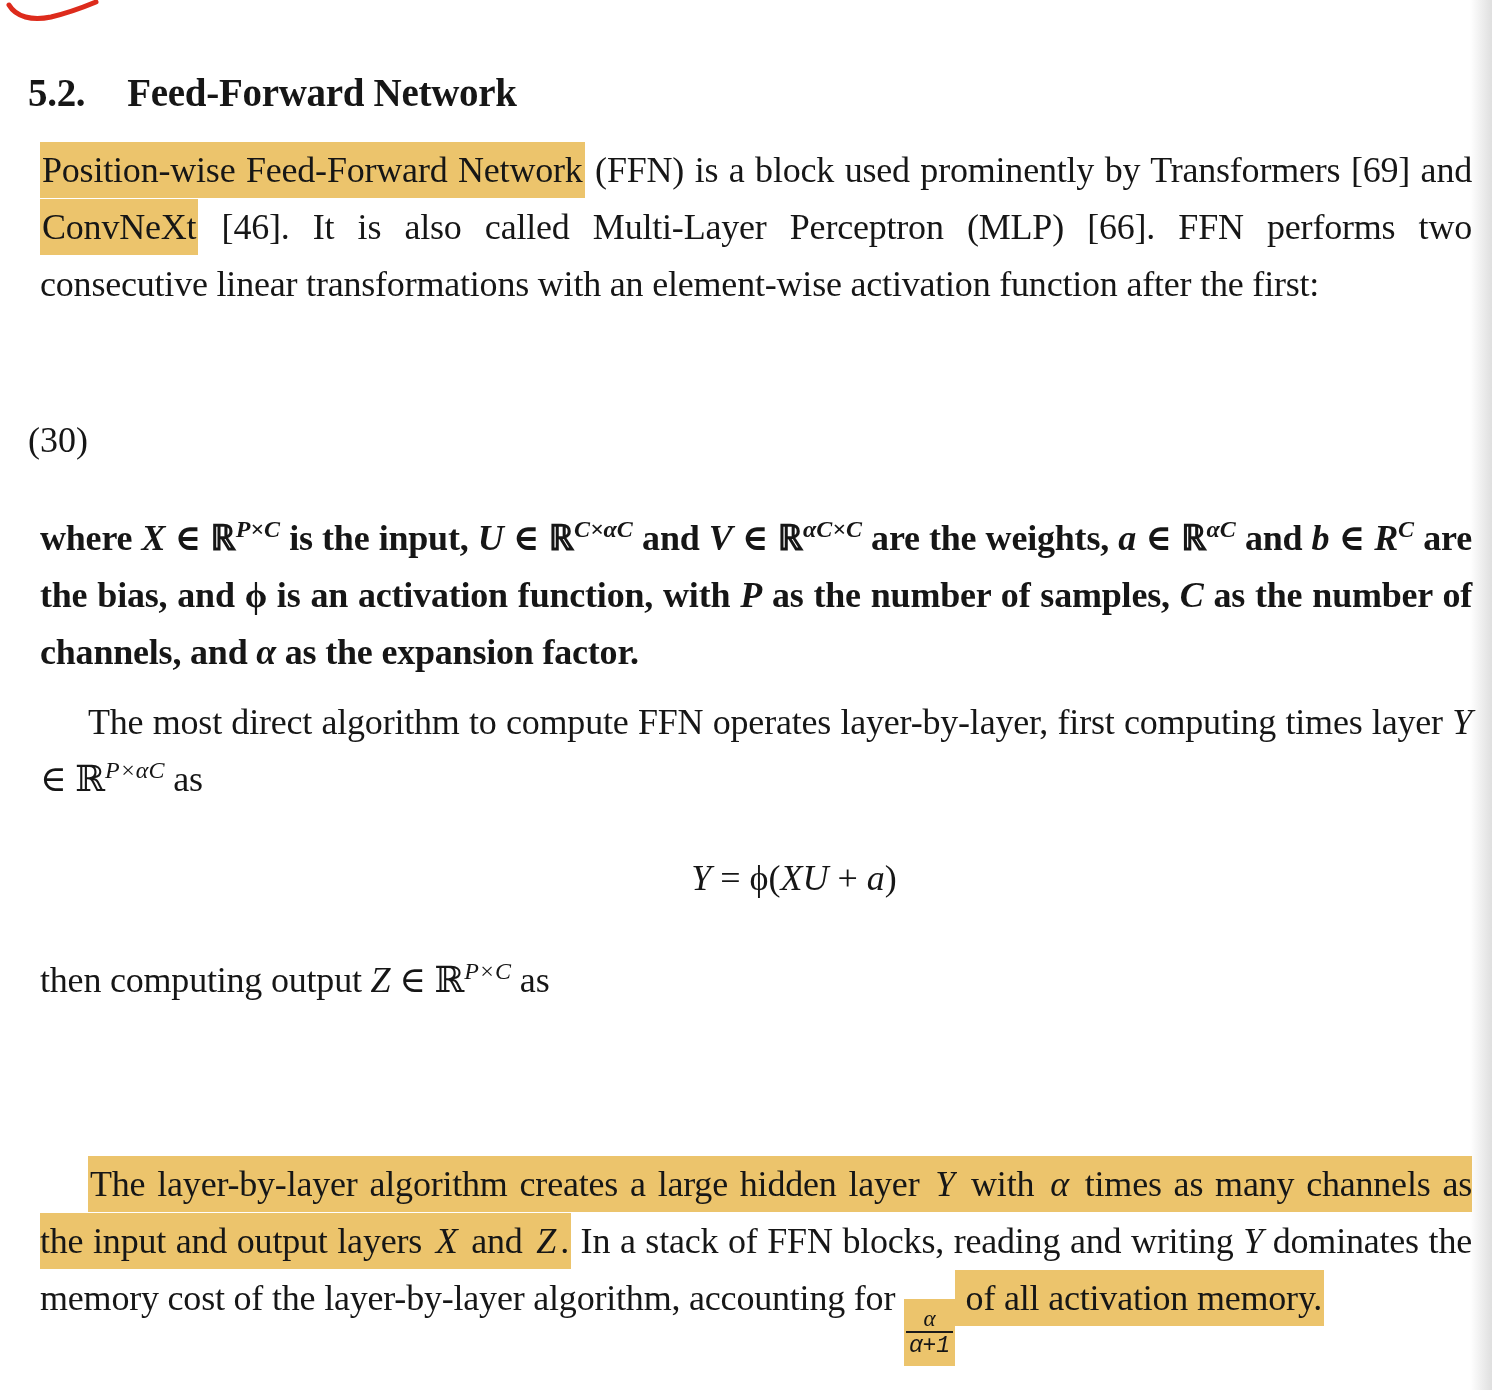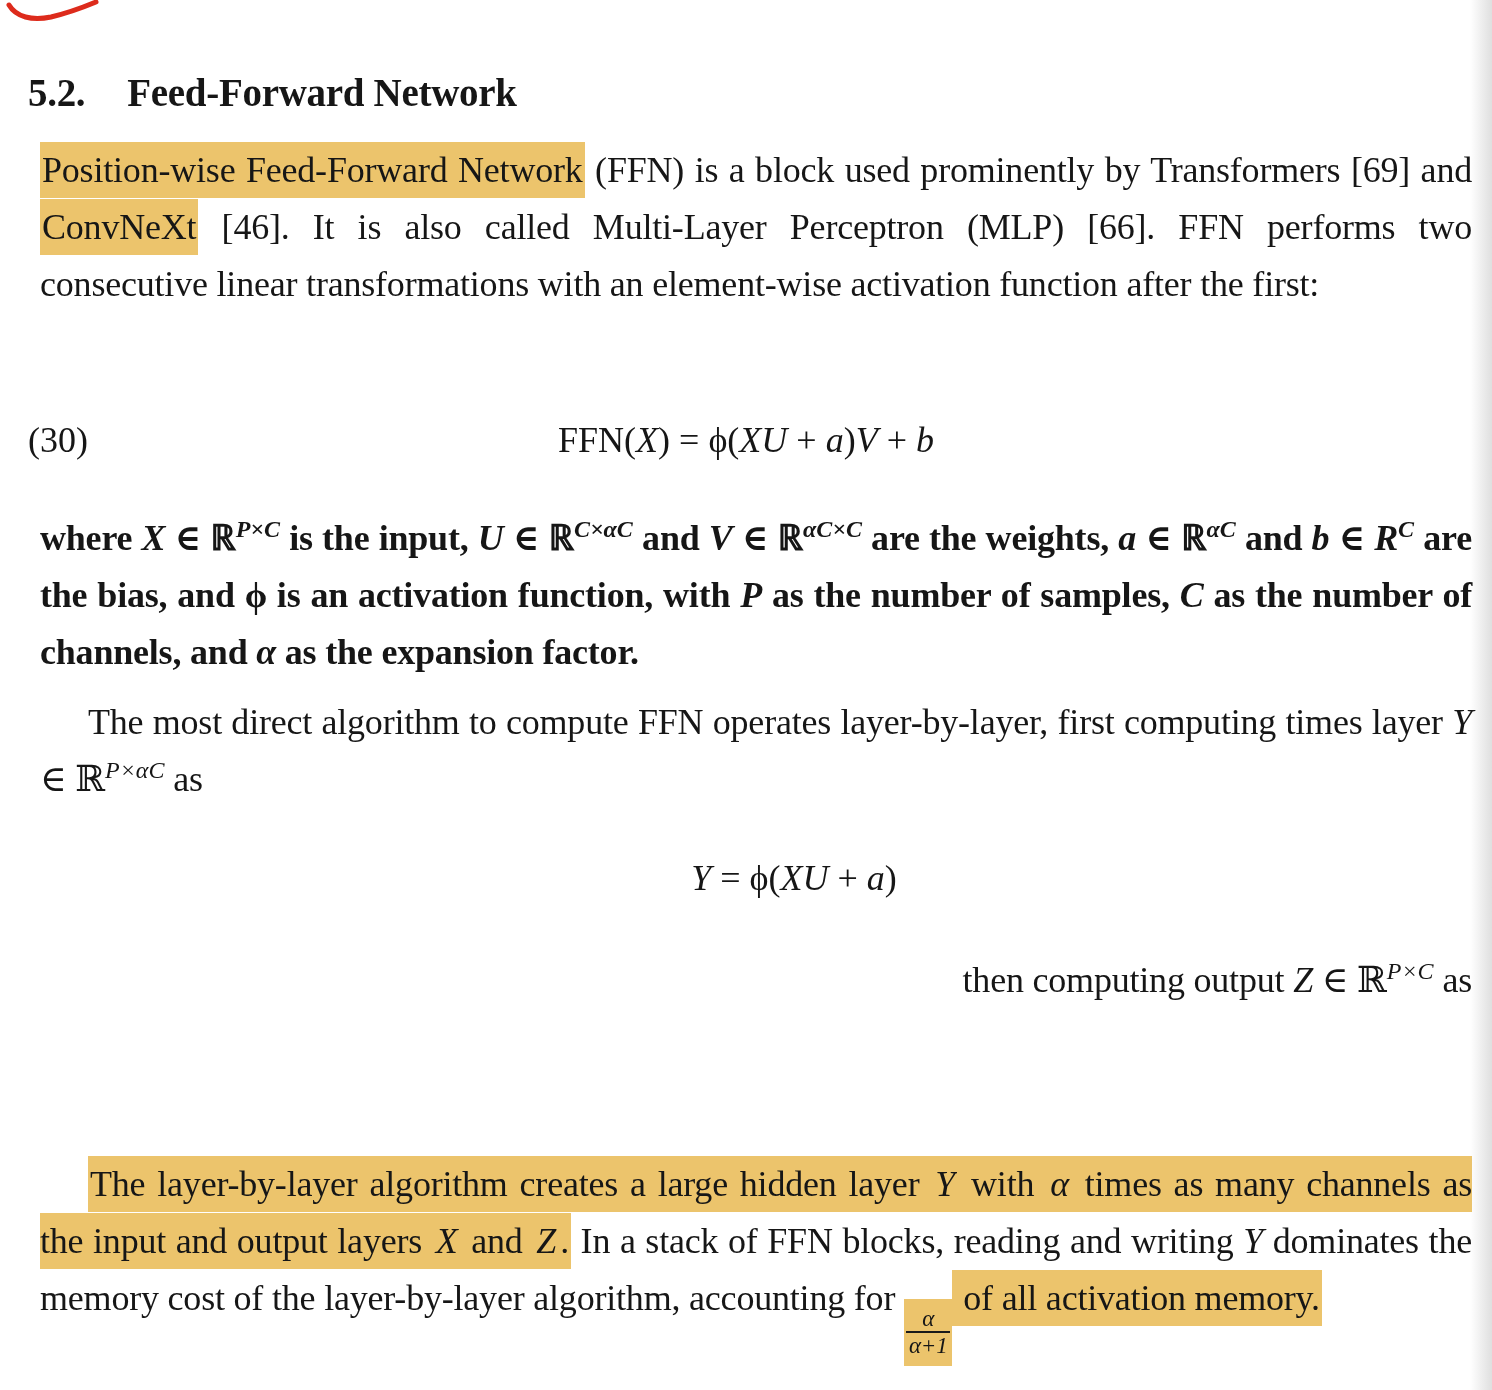--- a/index.html
+++ b/index.html
@@ -9,40 +9,40 @@
 
   .heading{position:absolute;top:70px;left:28px;margin:0;font-size:39px;font-weight:700;
            letter-spacing:-0.3px;white-space:nowrap;}
   .heading .hnum{margin-right:42px;}
 
   .para{position:absolute;left:28px;width:1432px;margin:0;font-size:36px;line-height:57px;
         text-align:justify;letter-spacing:-0.2px;padding-left:12px;}
   .p-intro{top:142px;}
   .p-where{top:510px;font-weight:bold;}
   .p-direct{top:694px;}
-  .p-then{top:952px;text-align:right;}
+  .p-then{top:952px;text-align:left;}
   .p-final{top:1156px;}
   .indent{text-indent:48px;}
 
   .hl{background:#ecc46c;padding:8px 2px;}
   .i{font-style:italic;}
   .bb{font-style:normal;}
   .phi{font-style:normal;}
   .sup{font-size:24px;font-style:italic;vertical-align:13px;line-height:0;letter-spacing:0;}
 
   .eqrow{position:absolute;left:0;width:1492px;text-align:center;font-size:36px;line-height:57px;}
   .eq-30{top:412px;}
   .eq-y{top:850px;margin-left:48px;}
   .eq-z{top:1048px;}
   .eqnum{position:absolute;left:28px;top:0;font-style:normal;}
 
   .frac{display:inline-flex;flex-direction:column;align-items:center;vertical-align:-16px;
         line-height:1.05;font-size:23px;font-style:italic;text-indent:0;}
   .frac .fnum{display:block;padding:0 3px;}
-  .frac .fden{display:block;border-top:2.5px solid #1a1a1a;padding:1px 3px 0 3px;}
+  .frac .fden{display:block;border-top:2.5px solid #1a1a1a;padding:1px 3px 0 3px;font-family:Liberation Mono, monospace;}
 
   .edge-shade{position:absolute;top:0;right:0;width:22px;height:1390px;
               background:linear-gradient(to right,rgba(140,140,140,0) 0%,rgba(140,140,140,0.28) 100%);}
   .annotation{position:absolute;top:0;left:4px;}
 </style>
 </head>
 <body>
 
 <div class="page">
 
@@ -51,21 +51,20 @@
   </svg>
 
   <h2 class="heading">
     <span class="hnum">5.2.</span><span class="htitle">Feed-Forward Network</span>
   </h2>
 
   <p class="para p-intro"><span class="hl">Position-wise Feed-Forward Network</span><span> (FFN) is a block used prominently by Transform­ers [69] and </span><span class="hl">ConvNeXt</span><span> [46]. It is also called Multi-Layer Perceptron (MLP) [66]. FFN performs two consecutive linear transformations with an element-wise activation func­tion after the first:</span></p>
 
   <div class="eqrow eq-30">
     <span class="eqnum">(30)</span>
-    <span class="eqbody"><span>FFN(</span><span class="i">X</span><span>) = </span><span class="phi">ϕ</span><span>(</span><span class="i">XU</span><span> + </span><span class="i">a</span><span>)</span><span class="i">V</span><span> + </span><span class="i">b</span></span>
   </div>
 
   <p class="para p-where"><span>where </span><span class="i">X</span><span> ∈ </span><span class="bb">ℝ</span><span class="sup">P×C</span><span> is the input, </span><span class="i">U</span><span> ∈ </span><span class="bb">ℝ</span><span class="sup">C×αC</span><span> and </span><span class="i">V</span><span> ∈ </span><span class="bb">ℝ</span><span class="sup">αC×C</span><span> are the weights, </span><span class="i">a</span><span> ∈ </span><span class="bb">ℝ</span><span class="sup">αC</span><span> and </span><span class="i">b</span><span> ∈ </span><span class="i">R</span><span class="sup">C</span><span> are the bias, and </span><span class="phi">ϕ</span><span> is an activation function, with </span><span class="i">P</span><span> as the number of samples, </span><span class="i">C</span><span> as the number of channels, and </span><span class="i">α</span><span> as the expansion factor.</span></p>
 
   <p class="para p-direct indent"><span>The most direct algorithm to compute FFN operates layer-by-layer, first computing times layer </span><span class="i">Y</span><span> ∈ </span><span class="bb">ℝ</span><span class="sup">P×αC</span><span> as</span></p>
 
   <div class="eqrow eq-y">
     <span class="eqbody"><span class="i">Y</span><span> = </span><span class="phi">ϕ</span><span>(</span><span class="i">XU</span><span> + </span><span class="i">a</span><span>)</span></span>
   </div>
 

